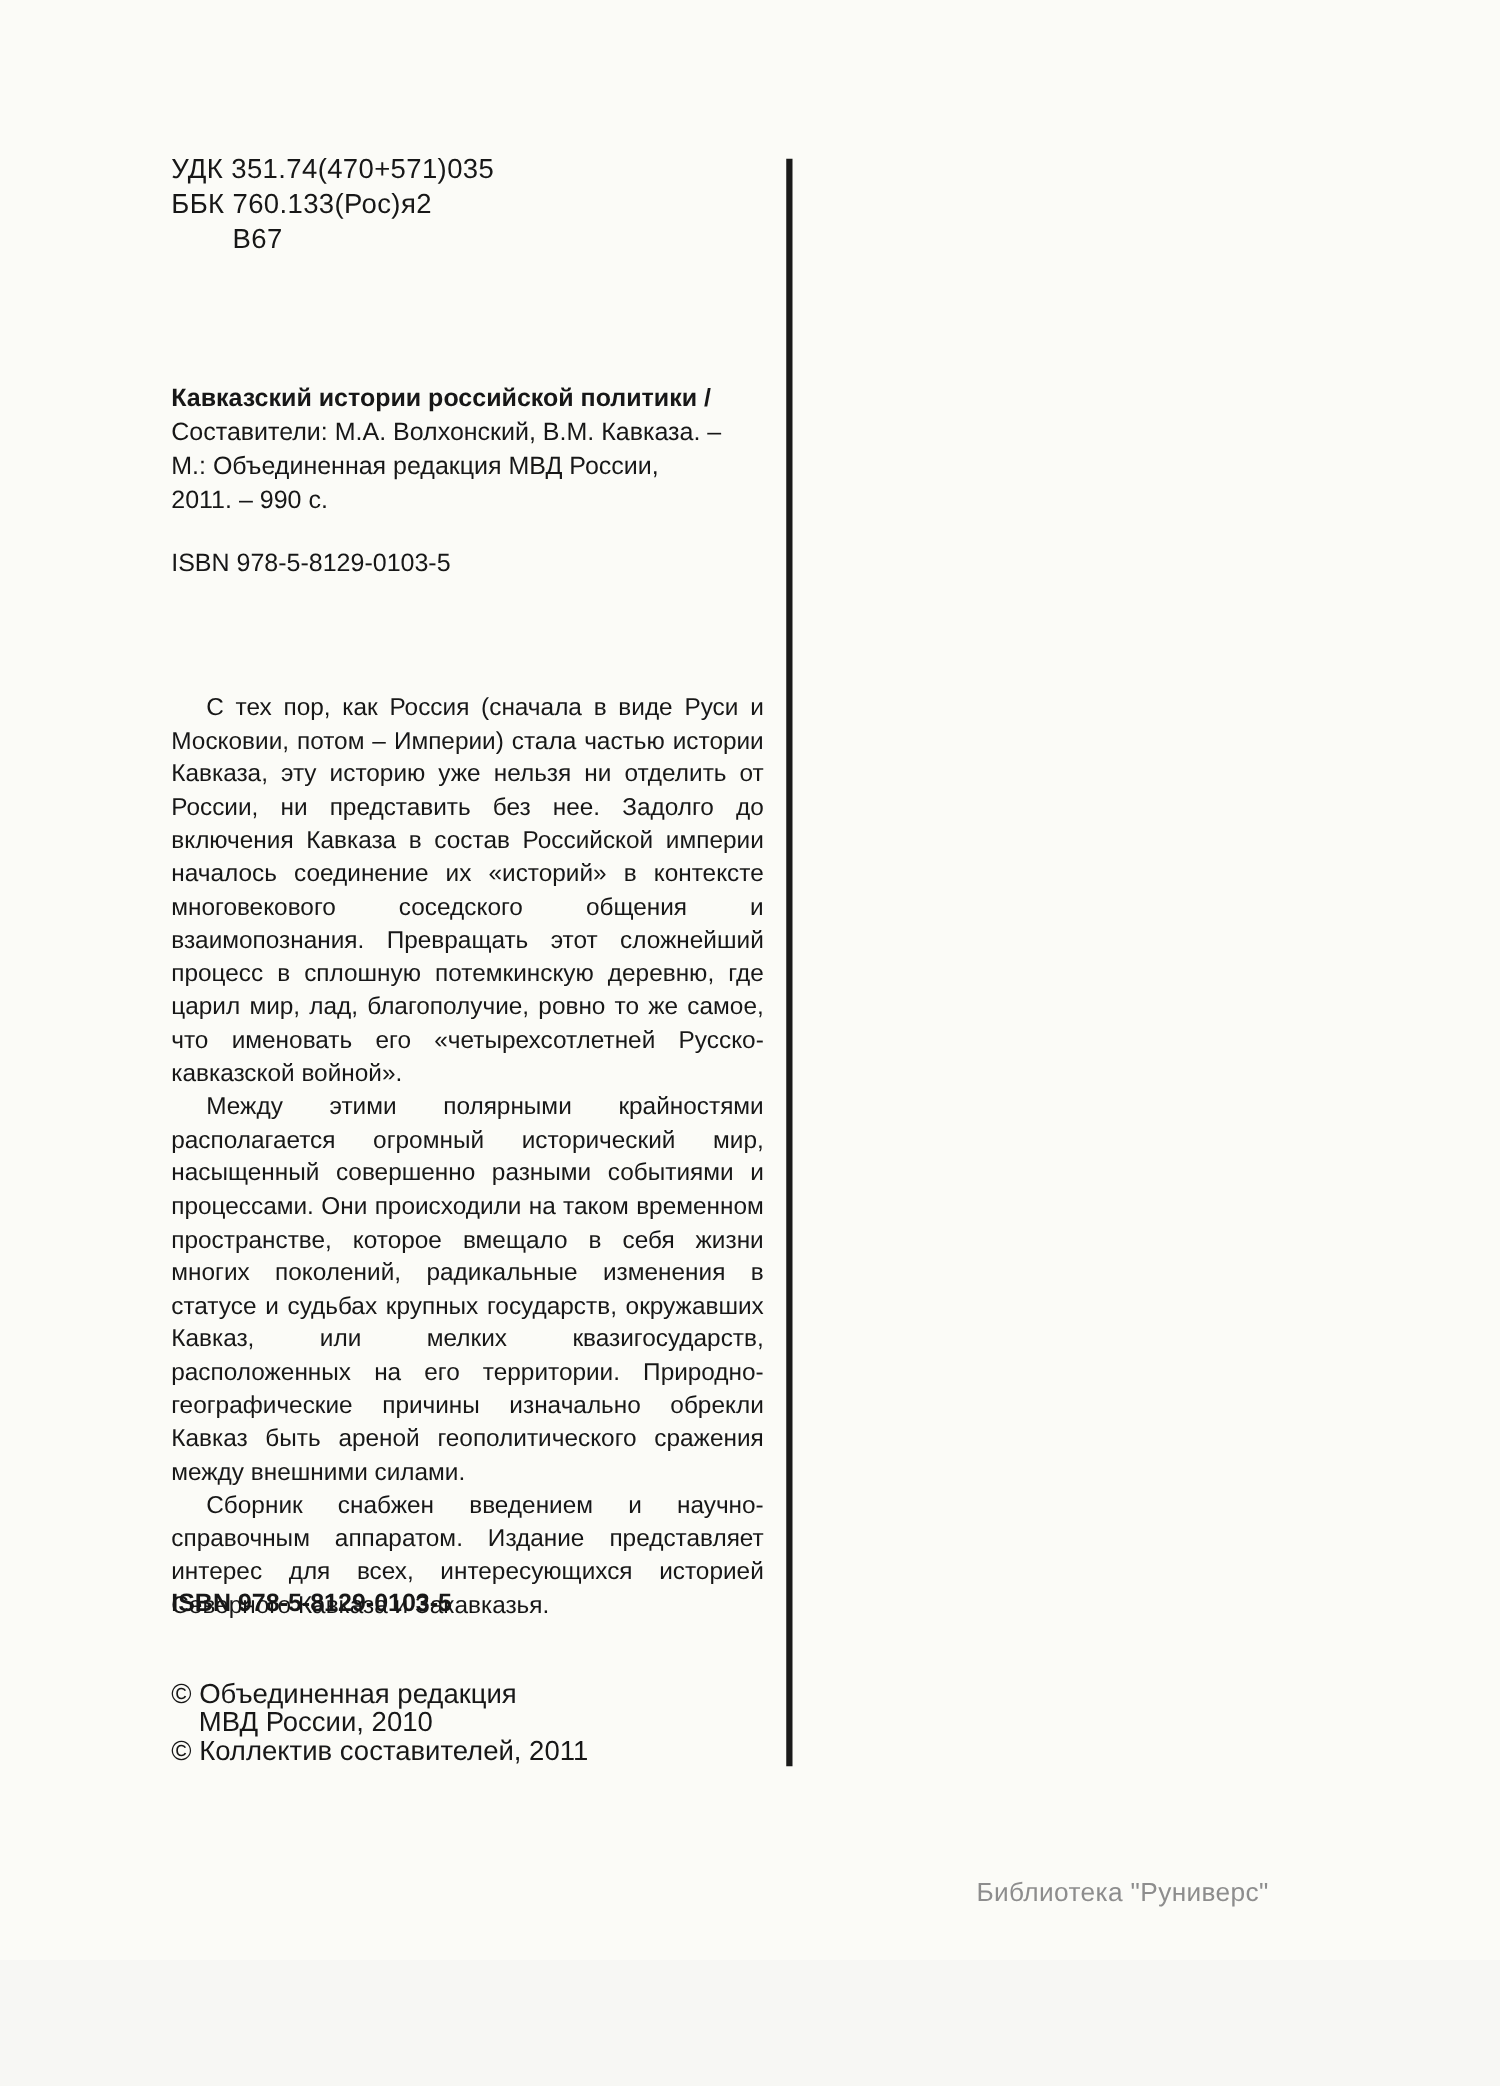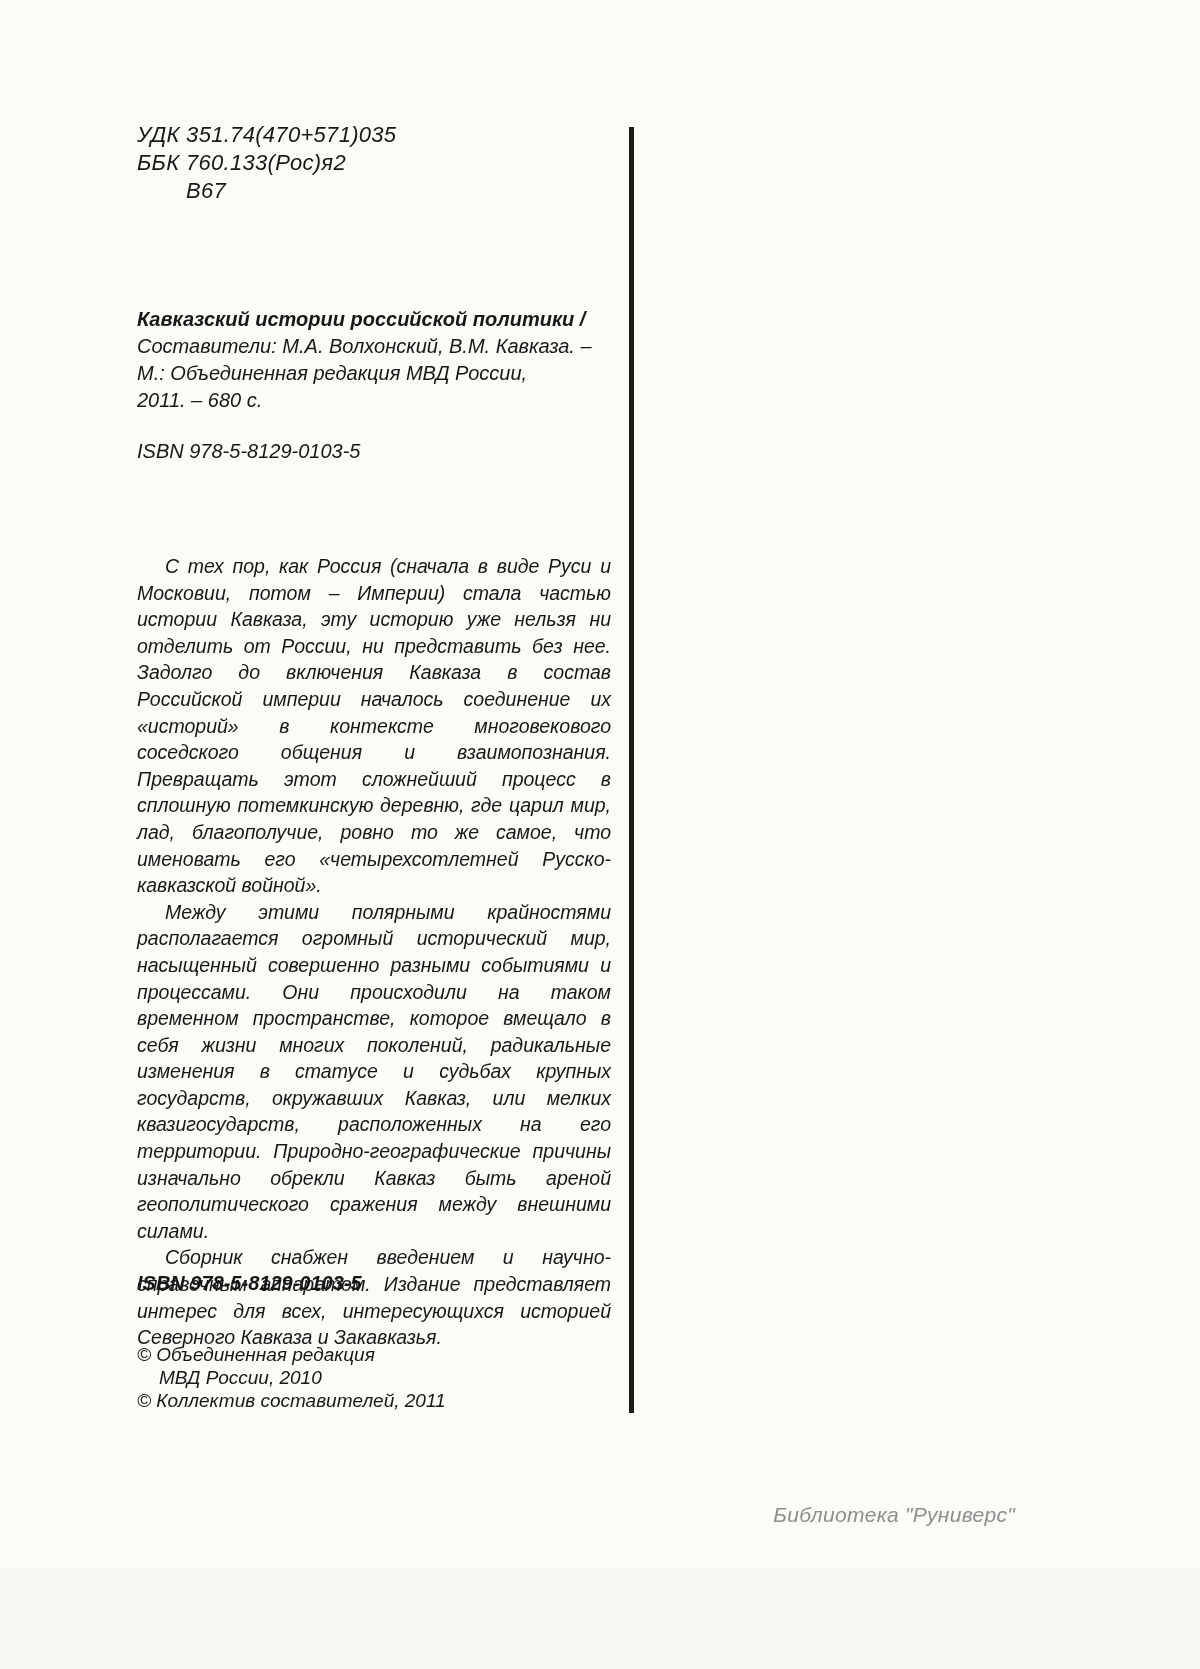--- a/index.html
+++ b/index.html
@@ -8,21 +8,20 @@
     background: #f7f7f4;
   }
   .page {
     position: relative;
     width: 1200px;
     height: 1568px;
     background: #fbfbf7;
     font-family: "Liberation Sans", "DejaVu Sans", sans-serif;
     color: #171717;
     overflow: hidden;
-    font-style: italic;
   }
   .col {
     position: absolute;
     left: 137px;
     width: 474px;
   }
   .codes {
     top: 121px;
     font-size: 22px;
     line-height: 28px;
@@ -52,21 +51,21 @@
     margin: 0;
     text-indent: 28px;
   }
   .isbn-bottom {
     top: 1272px;
     font-size: 20px;
     font-weight: bold;
   }
   .copyright {
     top: 1343px;
-    font-size: 19px;
+    font-size: 22px;
     line-height: 23px;
   }
   .copy-indent {
     padding-left: 22px;
   }
   .vbar {
     position: absolute;
     left: 629px;
     top: 127px;
     width: 5px;
@@ -92,21 +91,21 @@
     <div>ББК 760.133(Рос)я2</div>
     <div class="code-b67">В67</div>
   </div>
 
   <div class="col biblio">
     <div>
       <span class="bold">Кавказский истории российской политики /</span>
     </div>
     <div>Составители: М.А. Волхонский, В.М. Кавказа. –</div>
     <div>М.: Объединенная редакция МВД России,</div>
-    <div>2011. – 680 с.</div>
+    <div>2011. – 990 с.</div>
   </div>
 
   <div class="col isbn-top">ISBN 978-5-8129-0103-5</div>
 
   <div class="col bodytext">
     <p>С тех пор, как Россия (сначала в виде Руси и Московии, потом – Империи) стала частью истории Кавказа, эту историю уже нельзя ни отделить от России, ни представить без нее. Задолго до включения Кавказа в состав Российской империи началось соединение их «историй» в контексте многовекового соседского общения и взаимопознания. Превращать этот сложнейший процесс в сплошную потемкинскую деревню, где царил мир, лад, благополучие, ровно то же самое, что именовать его «четырехсотлетней Русско-кавказской войной».</p>
     <p>Между этими полярными крайностями располагается огромный исторический мир, насыщенный совершенно разными событиями и процессами. Они происходили на таком временном пространстве, которое вмещало в себя жизни многих поколений, радикальные изменения в статусе и судьбах крупных государств, окружавших Кавказ, или мелких квазигосударств, расположенных на его территории. Природно-географические причины изначально обрекли Кавказ быть ареной геополитического сражения между внешними силами.</p>
     <p>Сборник снабжен введением и научно-справочным аппаратом. Издание представляет интерес для всех, интересующихся историей Северного Кавказа и Закавказья.</p>
   </div>
 

